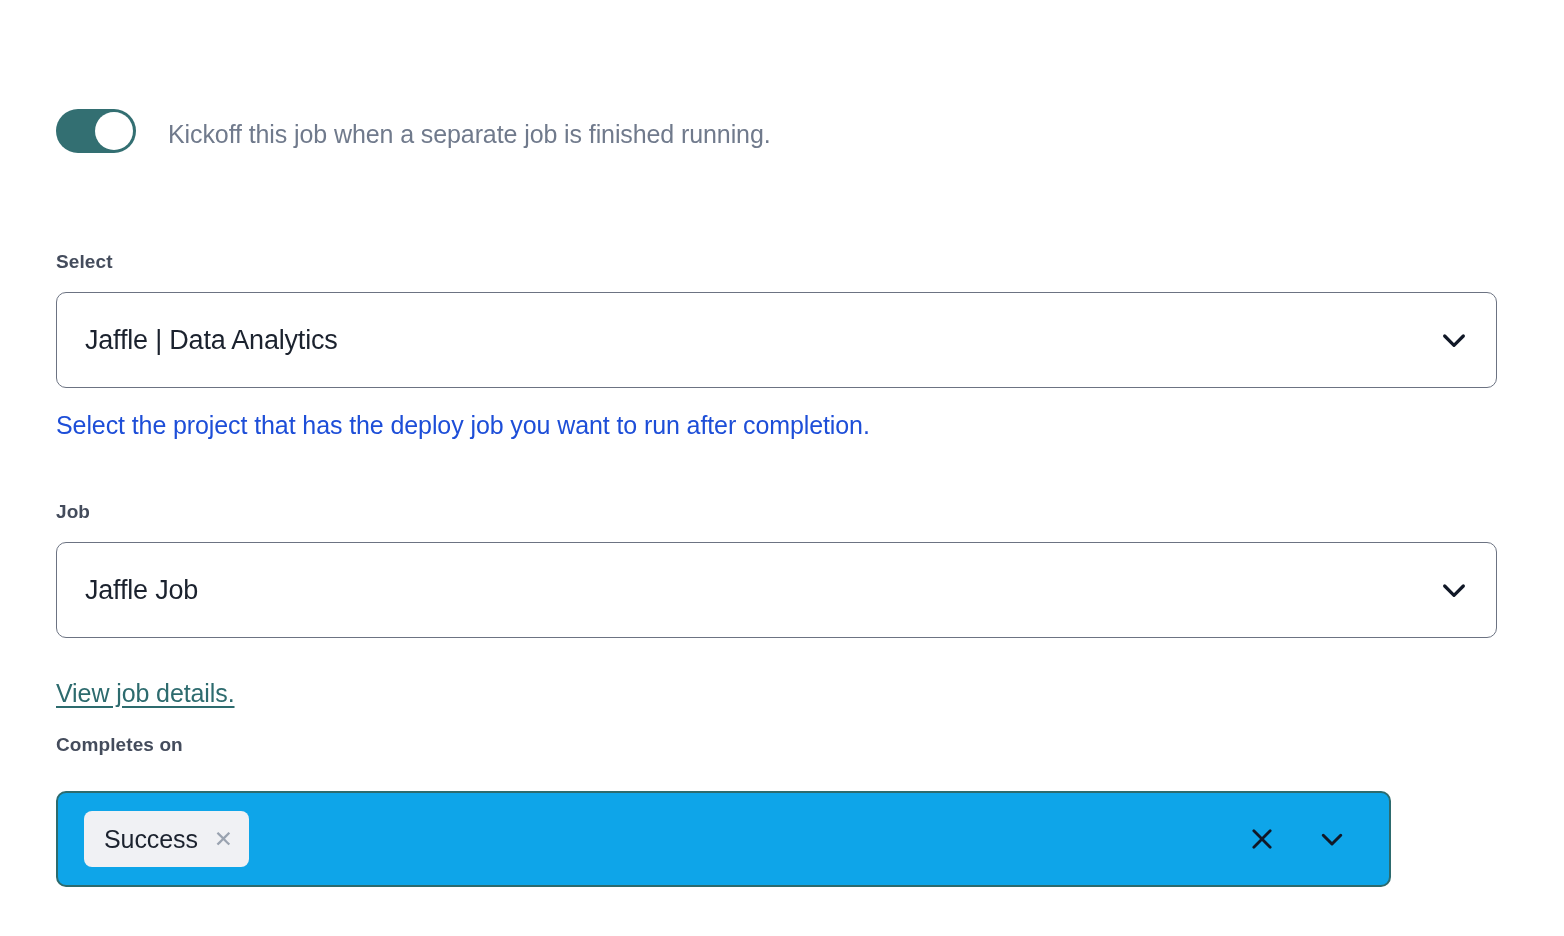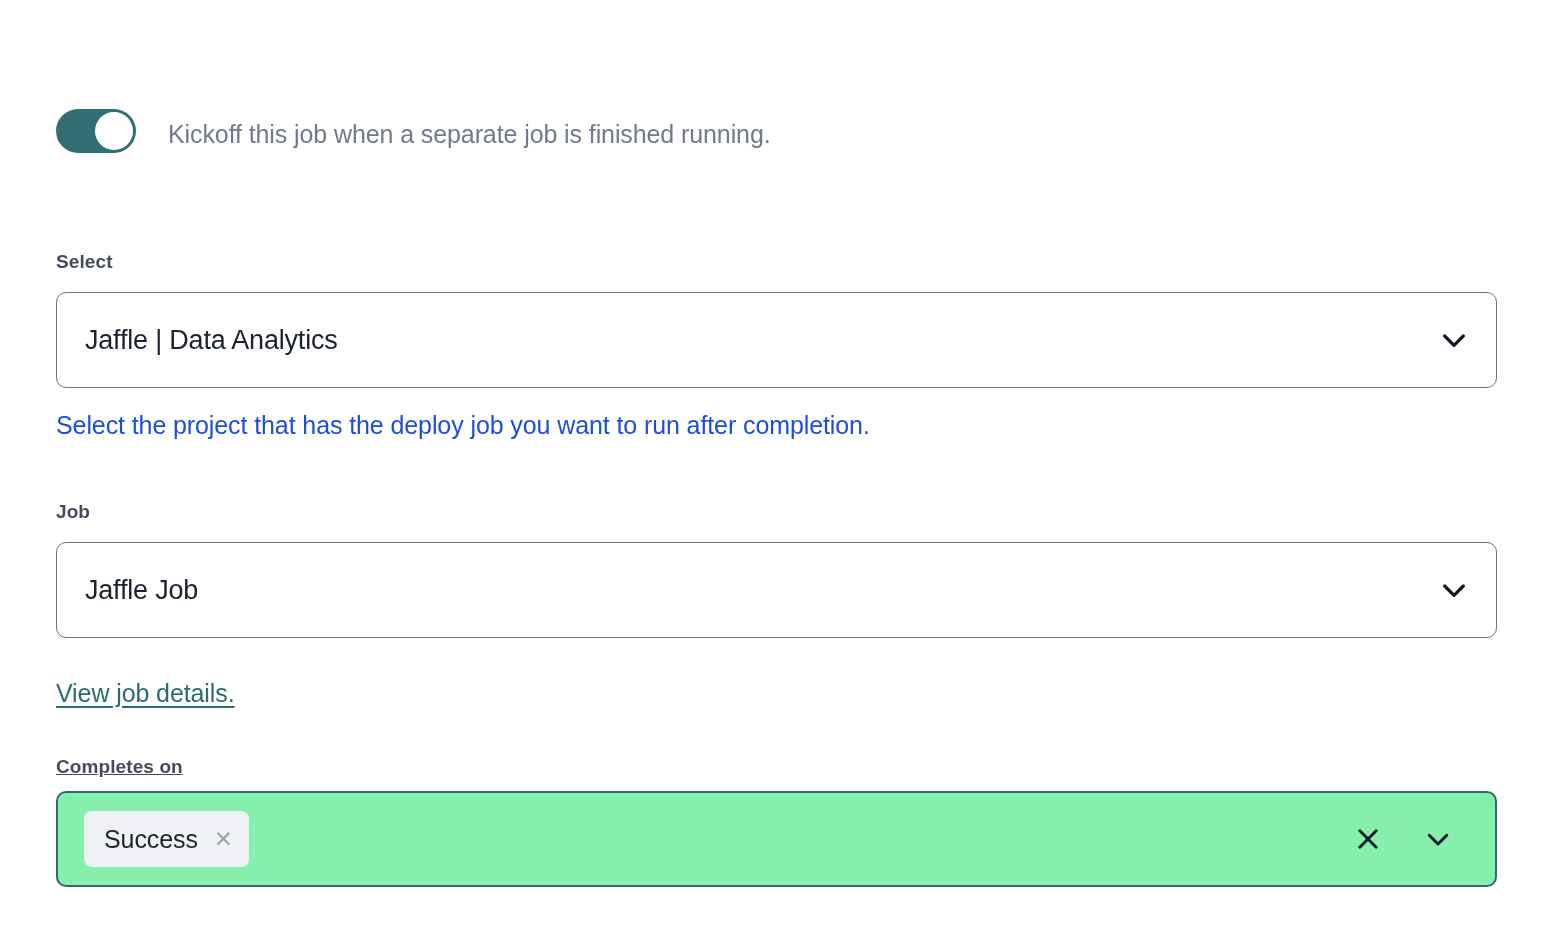--- a/index.html
+++ b/index.html
@@ -153,25 +153,25 @@
     text-decoration: underline;
     text-underline-offset: 4px;
     letter-spacing: -0.1px;
     cursor: pointer;
   }
 
   
   .multiselect {
     position: absolute;
     left: 56px;
-    width: 1441px;
+    width: 1335px;
     height: 96px;
     border: 2.6px solid #2d6b6e;
     border-radius: 10px;
-    background: #86efac;
+    background: #0ea5e9;
     cursor: text;
   }
   .chip {
     position: absolute;
     left: 26px;
     top: 50%;
     transform: translateY(-50%);
     display: flex;
     align-items: center;
     height: 56px;
@@ -253,21 +253,21 @@
     <span class="select-value">Jaffle Job</span>
     <span class="select-chevron">
       <svg width="32" height="32" viewBox="0 0 24 24" fill="none" stroke="#111827" stroke-width="2.4" stroke-linecap="round" stroke-linejoin="round">
         <polyline points="5 9 12 16 19 9"></polyline>
       </svg>
     </span>
   </div>
 
   <a class="link" style="top:659px;margin-top:20px;" href="#">View job details.</a>
 
-  <div class="field-label" style="left:56px; top:755px;text-decoration:underline;">Completes on</div>
+  <div class="field-label" style="left:56px; top:733px;">Completes on</div>
 
   <div class="multiselect" style="top:791px;">
     <span class="chip">
       <span class="chip-label">Success</span>
       <span class="chip-remove">✕</span>
     </span>
 
     <span class="ms-clear">
       <svg width="28" height="28" viewBox="0 0 24 24" fill="none" stroke="#111827" stroke-width="2.4" stroke-linecap="round" stroke-linejoin="round">
         <line x1="5" y1="5" x2="19" y2="19"></line>

